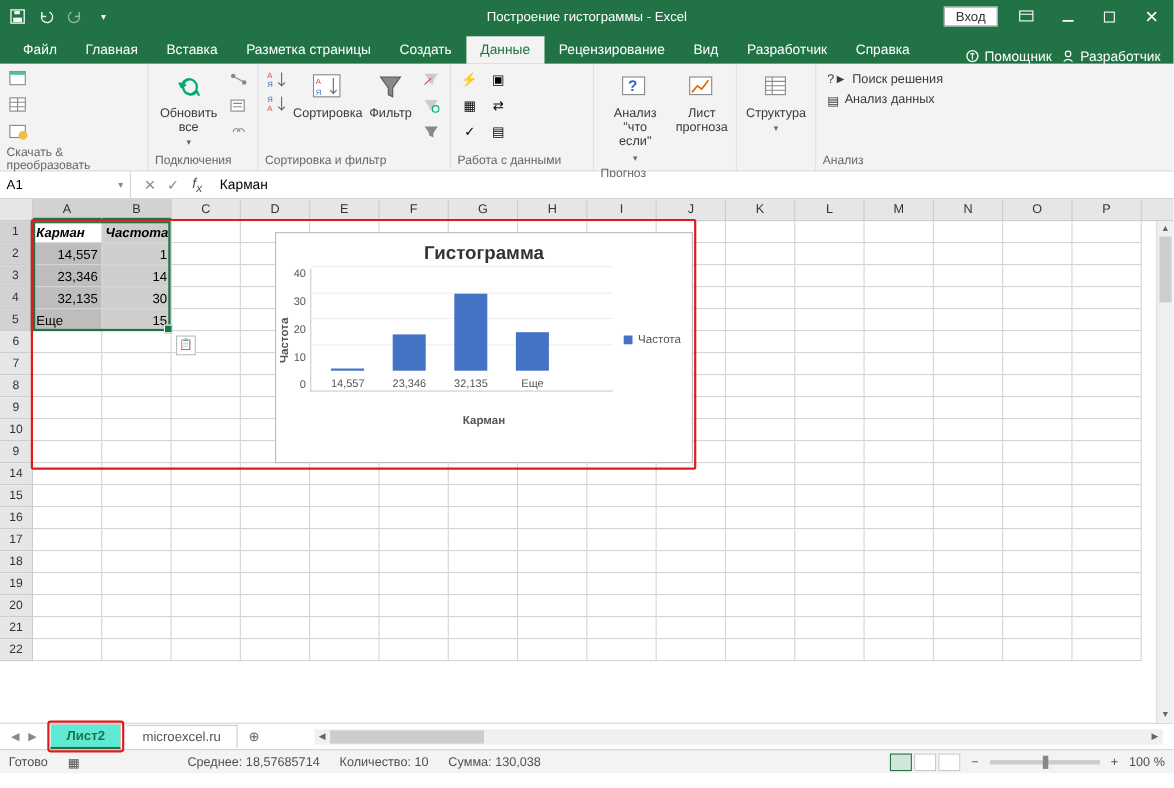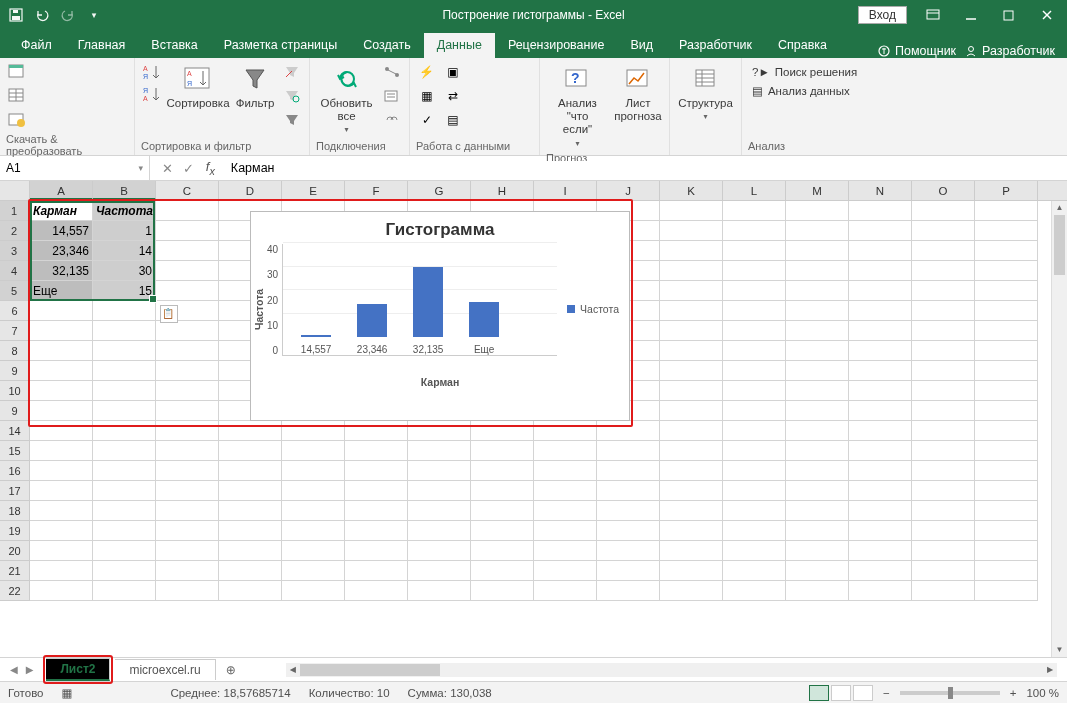--- a/index.html
+++ b/index.html
@@ -28,21 +28,21 @@
 .rgroup-label { font-size: 11px; color: #666; text-align: left; padding: 2px 0 3px; }
 .rbtn-big { display: flex; flex-direction: column; align-items: center; justify-content: flex-start; width: auto; min-width: 44px; padding: 2px 6px; text-align: center; font-size: 11.5px; color: #3a3a3a; gap: 2px; }
 .rbtn-big .ico { width: 32px; height: 32px; display: flex; align-items: center; justify-content: center; }
 .rbtn-big .lbl { line-height: 1.15; }
 .rbtn-small { width: 22px; height: 22px; display: flex; align-items: center; justify-content: center; }
 .rcol { display: flex; flex-direction: column; gap: 2px; justify-content: center; }
 .rtxt { font-size: 11.5px; color: #3a3a3a; display: flex; align-items: center; gap: 5px; padding: 1px 4px; }
 
 
 .fbar { height: 25px; border-bottom: 1px solid #d4d4d4; display: flex; align-items: center; background: #fff; }
-.namebox { width: 150px; border-right: 1px solid #d4d4d4; height: 100%; display: flex; align-items: center; padding: 0 6px; font-size: 12px; position: relative; }
+.namebox { width: 119px; border-right: 1px solid #d4d4d4; height: 100%; display: flex; align-items: center; padding: 0 6px; font-size: 12px; position: relative; }
 .namebox::after { content: "▾"; position: absolute; right: 6px; color: #888; font-size: 9px; }
 .fx-icons { display: flex; gap: 10px; padding: 0 12px; color: #888; font-size: 13px; }
 .fx-label { font-style: italic; font-size: 13px; color: #555; padding-right: 10px; }
 .formula-input { flex: 1; border: none; outline: none; font-size: 12.5px; padding-left: 6px; }
 
 
 .grid-wrap { position: relative; height: 476px; overflow: hidden; }
 .col-headers { height: 20px; display: flex; background: #e6e6e6; border-bottom: 1px solid #ccc; }
 .row-header-corner { width: 30px; border-right: 1px solid #ccc; background: #e6e6e6; }
 .col-h { border-right: 1px solid #ccc; text-align: center; font-size: 11.5px; color: #333; line-height: 20px; }
@@ -77,21 +77,21 @@
 
 
 .vscroll { position: absolute; right: 0; top: 20px; bottom: 0; width: 16px; background: #f0f0f0; border-left: 1px solid #ddd; }
 .vscroll .thumb { position: absolute; top: 14px; left: 2px; right: 2px; height: 60px; background: #cdcdcd; }
 .vscroll .arr { position: absolute; left: 0; right: 0; height: 14px; text-align: center; font-size: 8px; color: #666; line-height: 14px; }
 
 
 .sheettabs { height: 24px; background: #fff; border-top: 1px solid #d4d4d4; display: flex; align-items: center; }
 .nav-arrows { padding: 0 10px; color: #888; display: flex; gap: 8px; font-size: 10px; }
 .stab { padding: 3px 14px; border-right: 1px solid #ccc; font-size: 12px; color: #555; background: #fff; border-top: 1px solid #ccc; }
-.stab.active { color: #217346; font-weight: bold; background: #000000; border-bottom: 2px solid #217346; }
+.stab.active { color: #217346; font-weight: bold; background: #5eead4; border-bottom: 2px solid #217346; }
 .redbox-tab { border: 2.5px solid #e01b1b; border-radius: 3px; padding: 1px; margin-right: 2px; }
 .addsheet { padding: 0 10px; color: #666; }
 .hscroll { flex: 1; margin: 0 10px 0 40px; height: 14px; background: #f0f0f0; position: relative; }
 .hscroll .thumb { position: absolute; left: 14px; width: 140px; top: 1px; bottom: 1px; background: #cdcdcd; }
 .hscroll .arr { position: absolute; top: 0; bottom: 0; width: 14px; text-align: center; font-size: 8px; color: #666; line-height: 14px; }
 
 
 .statusbar { height: 22px; background: #f3f3f3; border-top: 1px solid #d4d4d4; display: flex; align-items: center; font-size: 11.5px; color: #505050; padding: 0 8px; gap: 18px; }
 .statusbar .right { margin-left: auto; display: flex; align-items: center; gap: 10px; }
 .view-btns { display: flex; gap: 2px; }
@@ -209,79 +209,20 @@
         <div class="rbtn-small">
             <svg width="18" height="16">
               <rect x="1" y="2" width="14" height="11" fill="#fff" stroke="#888"></rect>
               <circle cx="13" cy="11" r="4" fill="#f0c040"></circle>
             </svg>
           </div>
       </div>
     </div>
     <div class="rgroup-label">Скачать &amp; преобразовать</div>
   </div>
-  <div class="rgroup" style="width:175px">
-    <div class="rgroup-row">
-      <div class="rcol" style="gap:0">
-        <div class="rbtn-small">
-            <svg width="20" height="18">
-              <text x="1" y="8" font-size="7" fill="#d44">А</text>
-              <text x="1" y="16" font-size="7" fill="#36c">Я</text>
-              <path d="M14 3 L14 15 M11 12 L14 15 L17 12" fill="none" stroke="#666"></path>
-            </svg>
-          </div>
-        <div class="rbtn-small">
-            <svg width="20" height="18">
-              <text x="1" y="8" font-size="7" fill="#36c">Я</text>
-              <text x="1" y="16" font-size="7" fill="#d44">А</text>
-              <path d="M14 3 L14 15 M11 12 L14 15 L17 12" fill="none" stroke="#666"></path>
-            </svg>
-          </div>
-      </div>
-      <div class="rbtn-big">
-          <span class="ico">
-            <svg width="30" height="26">
-              <rect x="2" y="2" width="24" height="20" fill="#fff" stroke="#888"></rect>
-              <text x="4" y="10" font-size="7" fill="#d44">А</text>
-              <text x="4" y="20" font-size="7" fill="#36c">Я</text>
-              <path d="M20 5 L20 19 M17 16 L20 19 L23 16" fill="none" stroke="#666"></path>
-            </svg>
-          </span>
-          <span class="lbl">Сортировка</span>
-        </div>
-      <div class="rbtn-big">
-          <span class="ico">
-            <svg width="26" height="26">
-              <path d="M4 4 L22 4 L15 14 L15 22 L11 20 L11 14 Z" fill="#888" stroke="#555"></path>
-            </svg>
-          </span>
-          <span class="lbl">Фильтр</span>
-        </div>
-      <div class="rcol">
-        <div class="rbtn-small">
-            <svg width="16" height="14">
-              <path d="M2 2 L14 2 L10 8 L10 12 L6 10 L6 8 Z" fill="#ccc"></path>
-              <line x1="2" y1="12" x2="8" y2="6" stroke="#d44"></line>
-            </svg>
-          </div>
-        <div class="rbtn-small">
-            <svg width="16" height="14">
-              <path d="M2 2 L14 2 L10 8 L10 12 L6 10 L6 8 Z" fill="#ccc"></path>
-              <circle cx="12" cy="10" r="3" fill="none" stroke="#0a7"></circle>
-            </svg>
-          </div>
-        <div class="rbtn-small">
-            <svg width="16" height="14">
-              <path d="M2 2 L14 2 L10 8 L10 12 L6 10 L6 8 Z" fill="#888"></path>
-            </svg>
-          </div>
-      </div>
-    </div>
-    <div class="rgroup-label">Сортировка и фильтр</div>
-  </div>
   <div class="rgroup" style="width:100px">
     <div class="rgroup-row">
       <div class="rbtn-big caret-dn">
           <span class="ico">
             <svg width="28" height="28">
               <path d="M7 14 A7 7 0 1 1 14 21" fill="none" stroke="#0a7" stroke-width="2"></path>
               <path d="M5 10 L7 14 L11 12" fill="none" stroke="#0a7" stroke-width="2"></path>
               <path d="M21 18 A7 7 0 1 1 14 7" fill="none" stroke="#0a7" stroke-width="2"></path>
               <path d="M23 22 L21 18 L17 20" fill="none" stroke="#0a7" stroke-width="2"></path>
             </svg>
@@ -305,20 +246,79 @@
             </svg>
           </div>
         <div class="rbtn-small">
             <svg width="18" height="14">
               <path d="M4 7 A3 3 0 0 1 10 7 M8 7 A3 3 0 0 1 14 7" fill="none" stroke="#888"></path>
             </svg>
           </div>
       </div>
     </div>
     <div class="rgroup-label">Подключения</div>
+  </div>
+  <div class="rgroup" style="width:175px">
+    <div class="rgroup-row">
+      <div class="rcol" style="gap:0">
+        <div class="rbtn-small">
+            <svg width="20" height="18">
+              <text x="1" y="8" font-size="7" fill="#d44">А</text>
+              <text x="1" y="16" font-size="7" fill="#36c">Я</text>
+              <path d="M14 3 L14 15 M11 12 L14 15 L17 12" fill="none" stroke="#666"></path>
+            </svg>
+          </div>
+        <div class="rbtn-small">
+            <svg width="20" height="18">
+              <text x="1" y="8" font-size="7" fill="#36c">Я</text>
+              <text x="1" y="16" font-size="7" fill="#d44">А</text>
+              <path d="M14 3 L14 15 M11 12 L14 15 L17 12" fill="none" stroke="#666"></path>
+            </svg>
+          </div>
+      </div>
+      <div class="rbtn-big">
+          <span class="ico">
+            <svg width="30" height="26">
+              <rect x="2" y="2" width="24" height="20" fill="#fff" stroke="#888"></rect>
+              <text x="4" y="10" font-size="7" fill="#d44">А</text>
+              <text x="4" y="20" font-size="7" fill="#36c">Я</text>
+              <path d="M20 5 L20 19 M17 16 L20 19 L23 16" fill="none" stroke="#666"></path>
+            </svg>
+          </span>
+          <span class="lbl">Сортировка</span>
+        </div>
+      <div class="rbtn-big">
+          <span class="ico">
+            <svg width="26" height="26">
+              <path d="M4 4 L22 4 L15 14 L15 22 L11 20 L11 14 Z" fill="#888" stroke="#555"></path>
+            </svg>
+          </span>
+          <span class="lbl">Фильтр</span>
+        </div>
+      <div class="rcol">
+        <div class="rbtn-small">
+            <svg width="16" height="14">
+              <path d="M2 2 L14 2 L10 8 L10 12 L6 10 L6 8 Z" fill="#ccc"></path>
+              <line x1="2" y1="12" x2="8" y2="6" stroke="#d44"></line>
+            </svg>
+          </div>
+        <div class="rbtn-small">
+            <svg width="16" height="14">
+              <path d="M2 2 L14 2 L10 8 L10 12 L6 10 L6 8 Z" fill="#ccc"></path>
+              <circle cx="12" cy="10" r="3" fill="none" stroke="#0a7"></circle>
+            </svg>
+          </div>
+        <div class="rbtn-small">
+            <svg width="16" height="14">
+              <path d="M2 2 L14 2 L10 8 L10 12 L6 10 L6 8 Z" fill="#888"></path>
+            </svg>
+          </div>
+      </div>
+    </div>
+    <div class="rgroup-label">Сортировка и фильтр</div>
   </div>
   <div class="rgroup" style="width:130px">
     <div class="rgroup-row">
       <div class="rcol">
           <div class="rbtn-small">⚡</div>
           <div class="rbtn-small">▦</div>
           <div class="rbtn-small">✓</div>
         </div>
       <div class="rcol">
           <div class="rbtn-small">▣</div>

